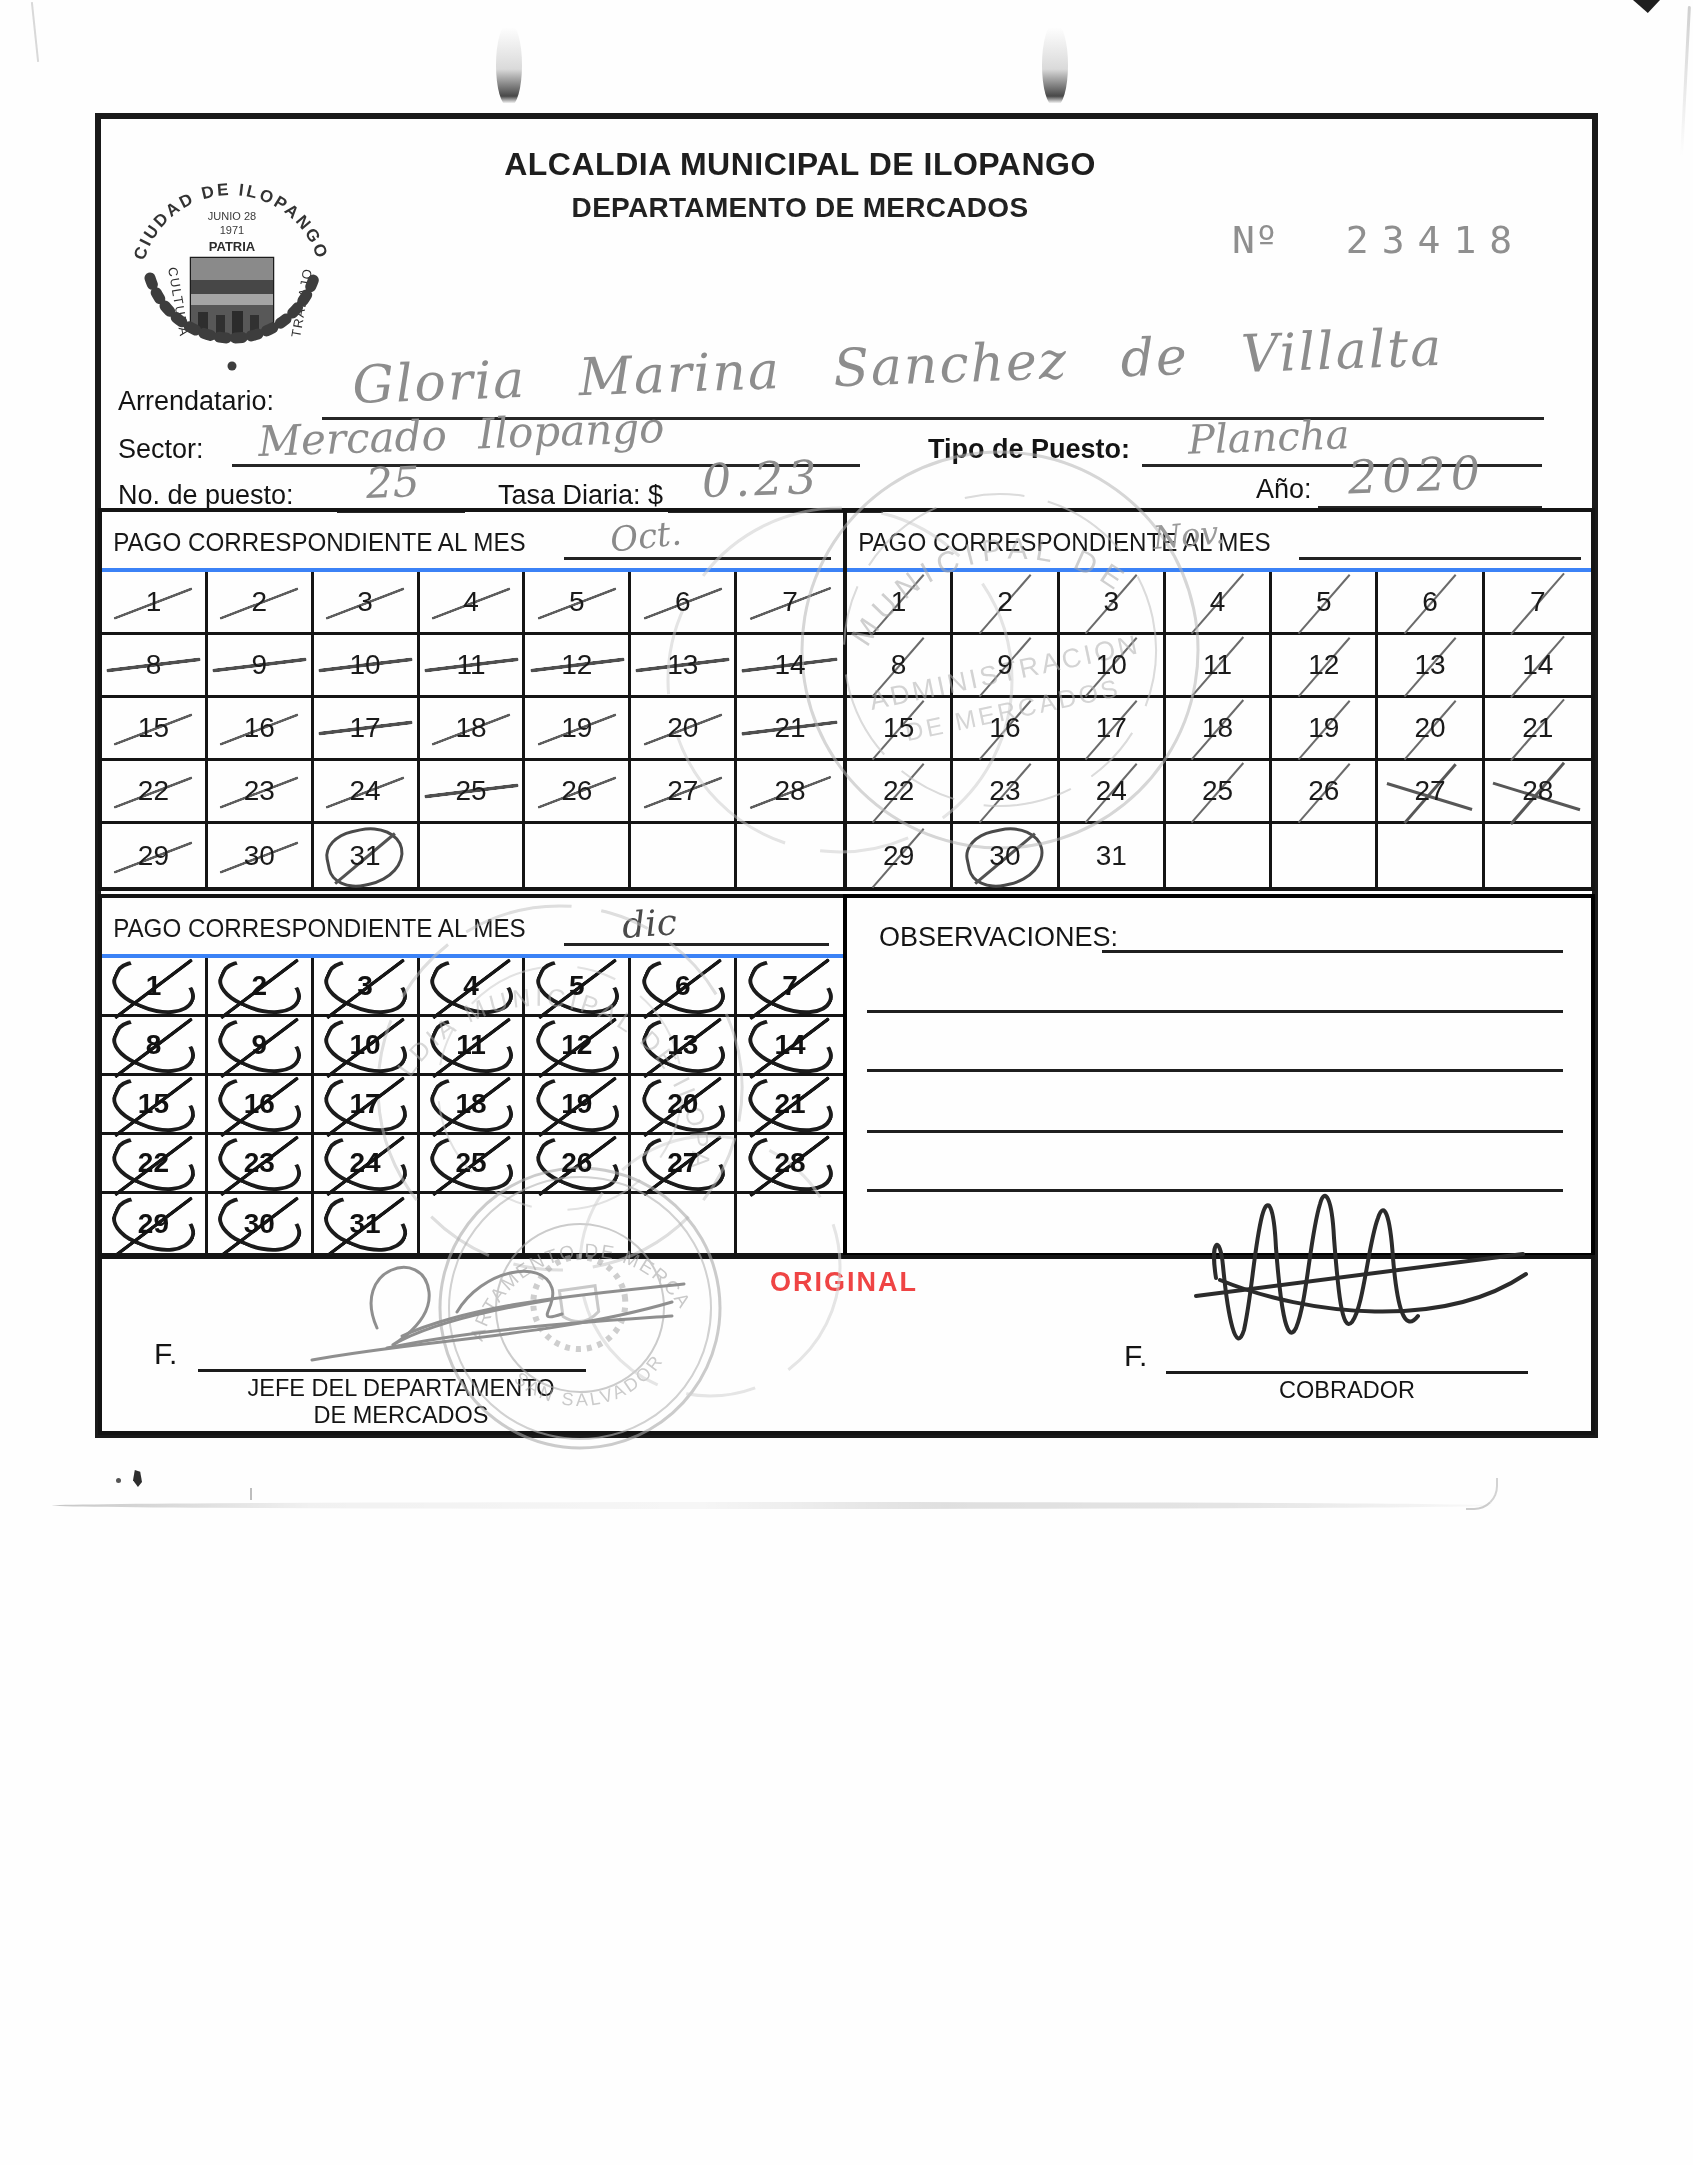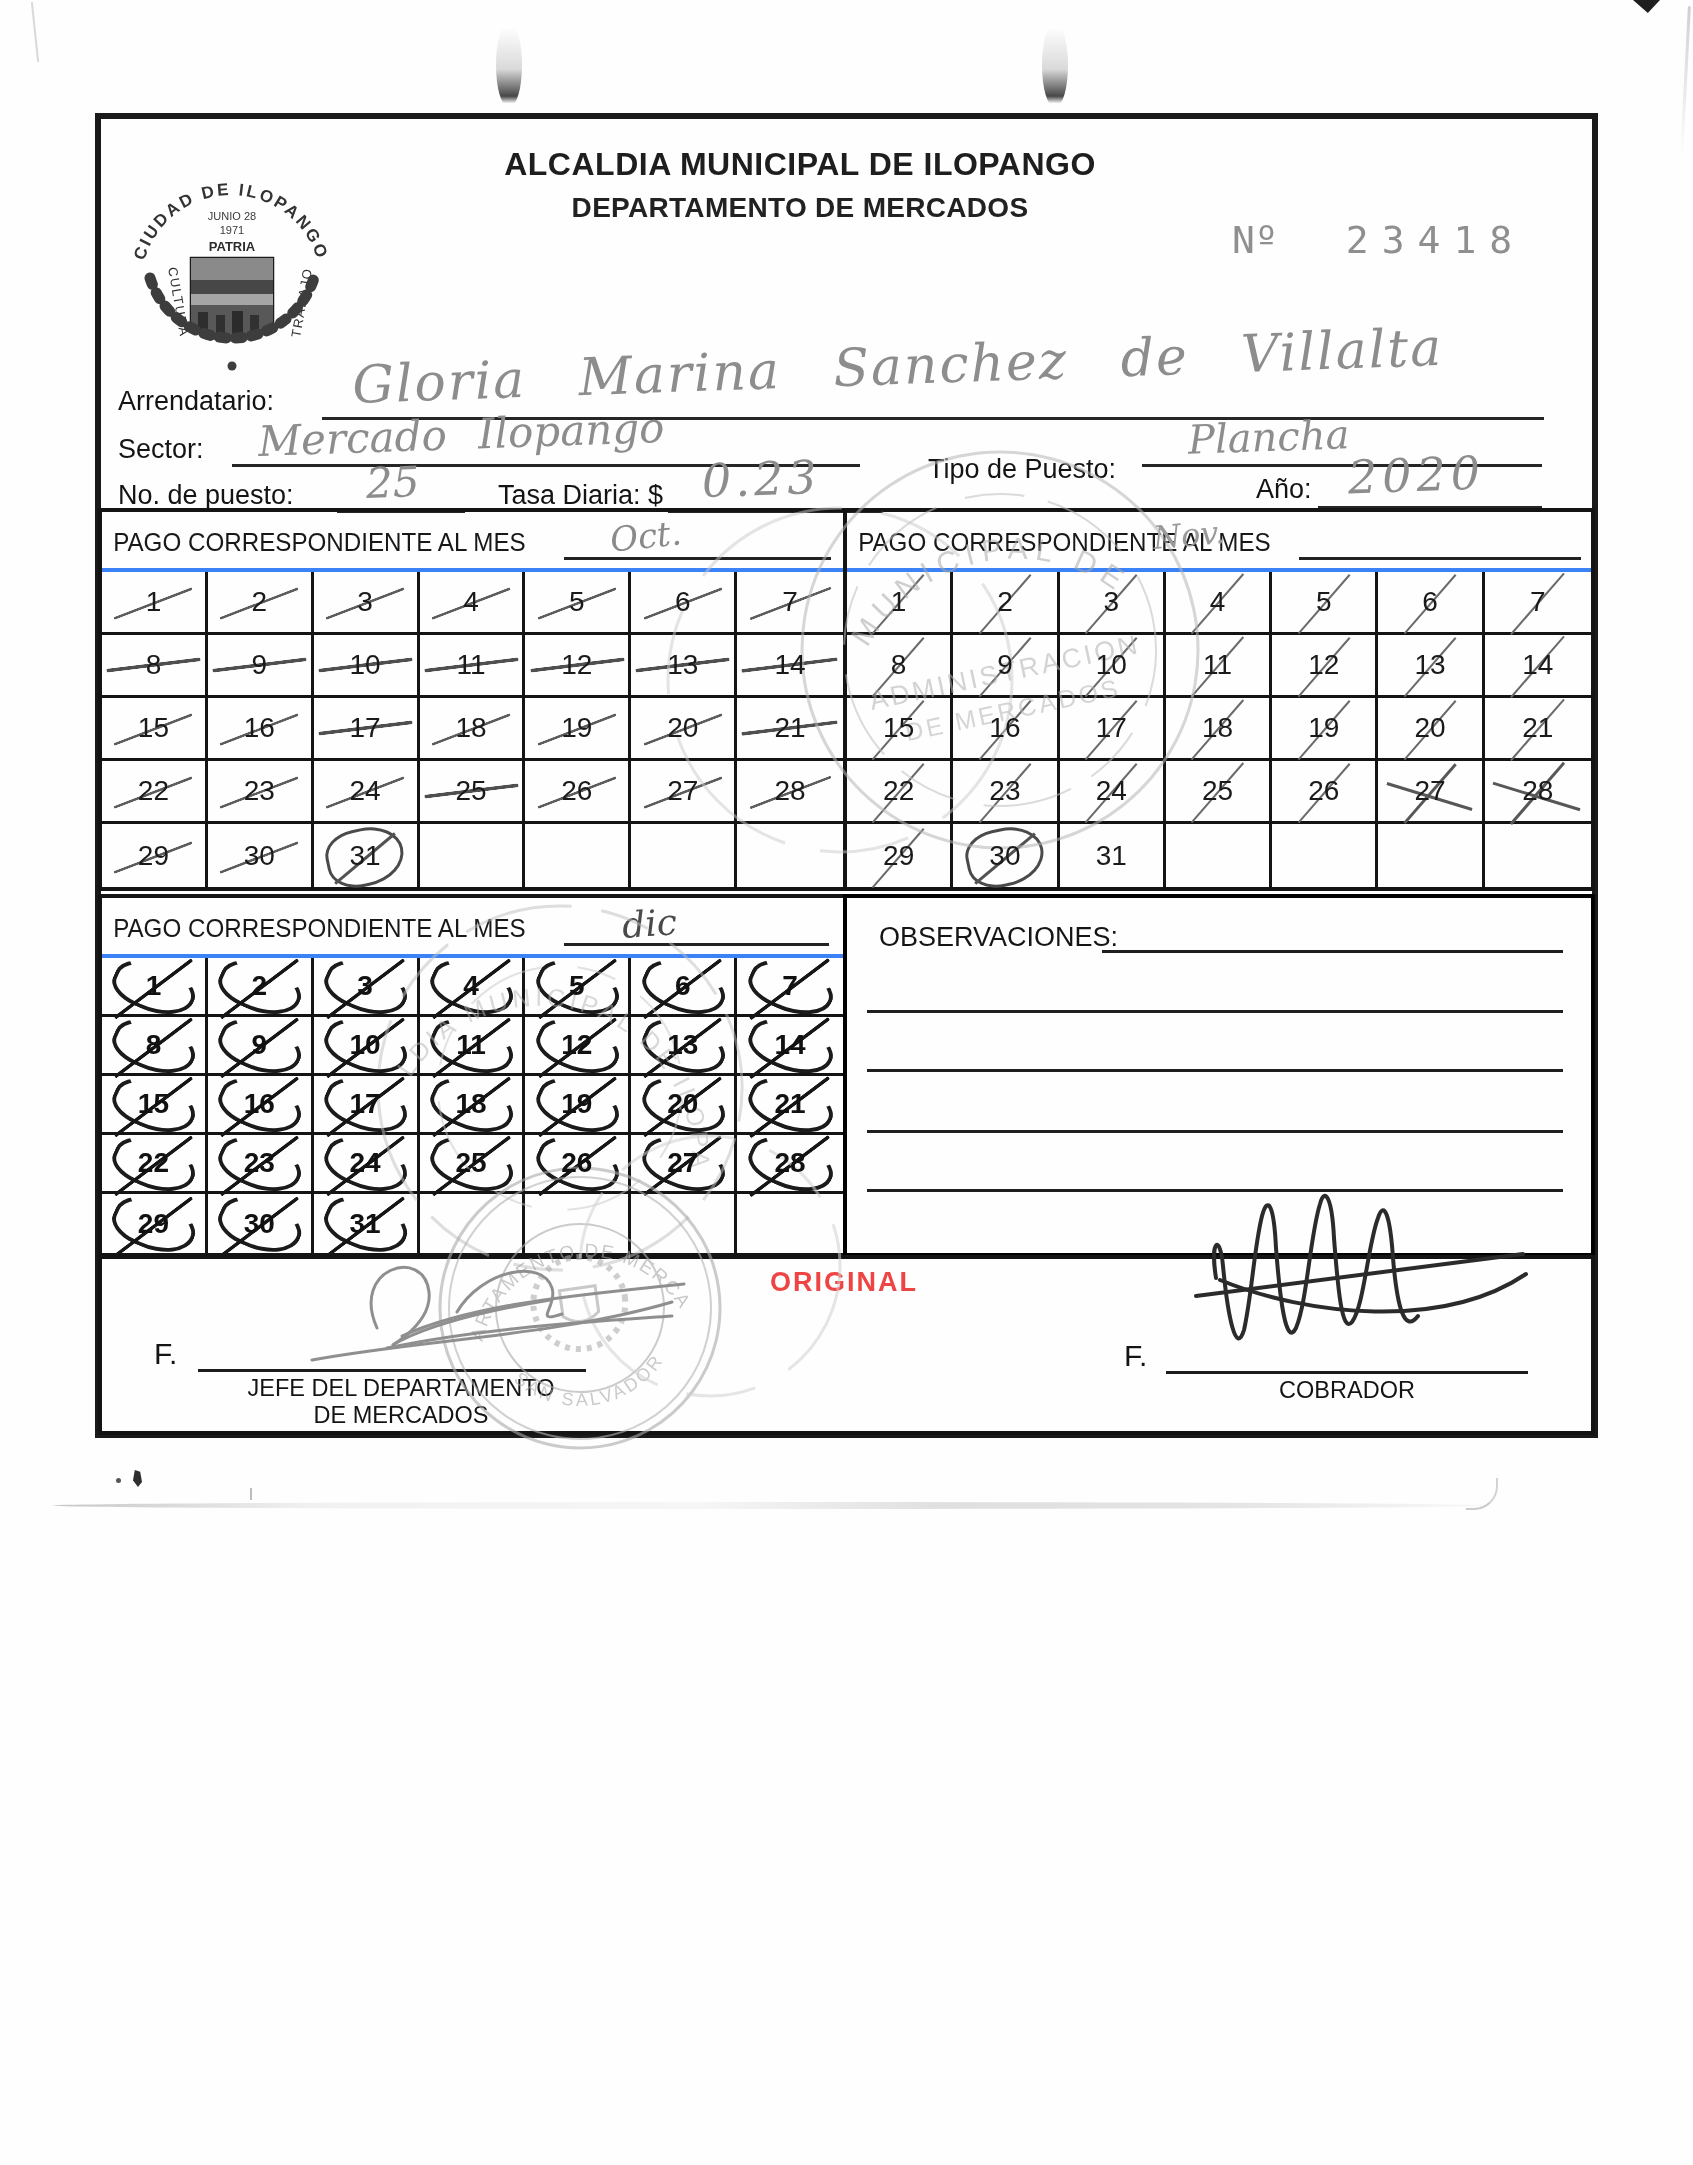--- a/index.html
+++ b/index.html
@@ -149,21 +149,21 @@
   </div>
 
   <div class="lbl" style="left:118px;top:386px;">Arrendatario:</div>
   <div class="fline" style="left:322px;top:417px;width:1222px;"></div>
   <div class="hw" style="left:352px;top:336px;font-size:52px;letter-spacing:2px;word-spacing:34px;">Gloria Marina Sanchez de Villalta</div>
 
   <div class="lbl" style="left:118px;top:434px;">Sector:</div>
   <div class="fline" style="left:232px;top:464px;width:628px;"></div>
   <div class="hw" style="left:258px;top:410px;font-size:42px;word-spacing:18px;">Mercado Ilopango</div>
 
-  <div class="lbl" style="left:928px;top:454px;">Tipo de Puesto:</div>
+  <div class="lbl" style="left:928px;top:434px;font-weight:bold;">Tipo de Puesto:</div>
   <div class="fline" style="left:1142px;top:464px;width:400px;"></div>
   <div class="hw" style="left:1188px;top:414px;font-size:40px;">Plancha</div>
 
   <div class="lbl" style="left:118px;top:480px;">No. de puesto:</div>
   <div class="fline" style="left:337px;top:510px;width:128px;"></div>
   <div class="hw" style="left:366px;top:458px;font-size:42px;">25</div>
 
   <div class="lbl" style="left:498px;top:480px;">Tasa Diaria: $</div>
   <div class="fline" style="left:668px;top:510px;width:215px;"></div>
   <div class="hw" style="left:702px;top:452px;font-size:46px;letter-spacing:4px;">0.23</div>

